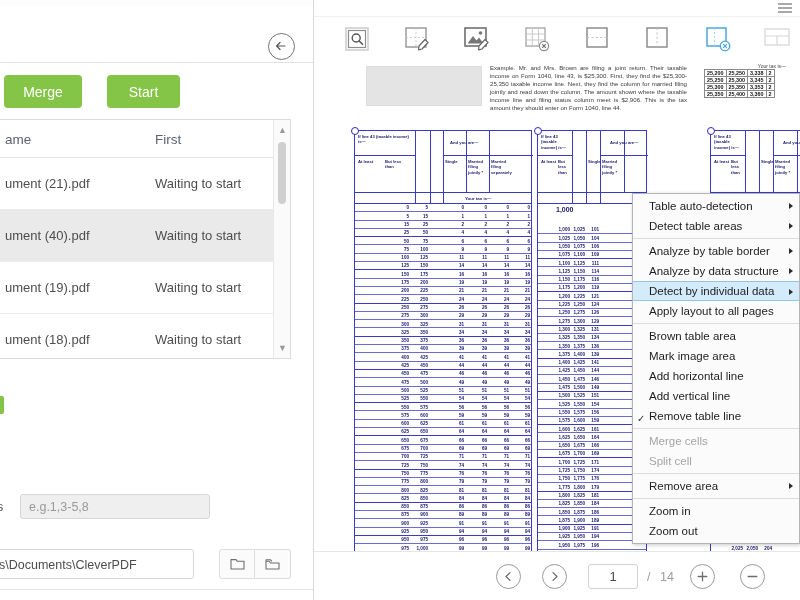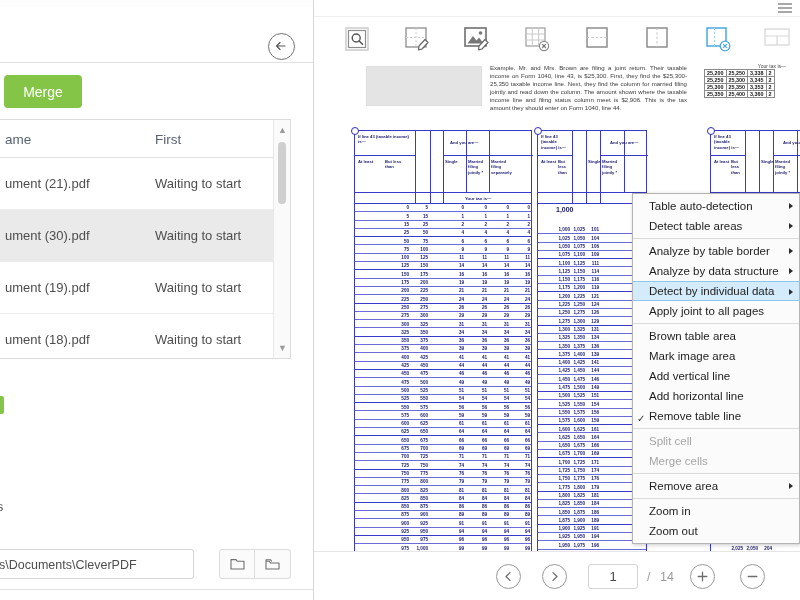--- a/index.html
+++ b/index.html
@@ -142,33 +142,34 @@
 
       <div class="back-btn">
         <svg width="14" height="14" viewBox="0 0 14 14">
           <path d="M11 7 H3 M6 3.5 L2.6 7 L6 10.5" stroke="#555" stroke-width="1.2" fill="none" stroke-linecap="round" stroke-linejoin="round"></path>
         </svg>
       </div>
     </div>
 
     <div class="lp-actions">
       <button class="btn-green btn-remove">Merge</button>
+      <button class="btn-green btn-start">Start</button>
     </div>
 
     <div class="filelist">
       <div class="fl-head">
         <div class="c-name">ame</div>
         <div class="c-status">First</div>
       </div>
       <div class="fl-row" style="top:38px;">
         <div class="f-name">ument (21).pdf</div>
         <div class="f-status">Waiting to start</div>
       </div>
       <div class="fl-row sel" style="top:90px;">
-        <div class="f-name">ument (30).pdf</div>
+        <div class="f-name">ument (40).pdf</div>
         <div class="f-status">Waiting to start</div>
       </div>
       <div class="fl-row" style="top:142px;">
         <div class="f-name">ument (19).pdf</div>
         <div class="f-status">Waiting to start</div>
       </div>
       <div class="fl-row" style="top:194px;border-bottom:none;">
         <div class="f-name">ument (18).pdf</div>
         <div class="f-status">Waiting to start</div>
       </div>
@@ -176,20 +177,23 @@
         <div class="arr up">▲</div>
         <div class="thumb"></div>
         <div class="arr dn">▼</div>
       </div>
     </div>
 
     <div class="lp-greenmark"></div>
 
     <div class="lp-pages">
       <div class="lbl">es</div>
+      <div class="inp">
+        <span>e.g.1,3-5,8</span>
+      </div>
     </div>
 
     <div class="lp-path">
       <div class="inp">
         <span>ws\Documents\CleverPDF</span>
       </div>
       <div class="fbtn fb1">
         <svg width="15" height="13" viewBox="0 0 15 13">
           <path d="M1 3.2 V11 H14 V3.2 H7.2 L6 1.6 H1 Z" fill="none" stroke="#6f6f6f" stroke-width="1.1" stroke-linejoin="round"></path>
         </svg>
@@ -1188,30 +1192,30 @@
 
   <div class="submenu-flyout"></div>
 
   <div class="ctxmenu" id="ctxmenu">
       <div class="mi"><span class="arrow"></span><span>Table auto-detection</span></div>
       <div class="mi"><span class="arrow"></span><span>Detect table areas</span></div>
       <div class="msep"></div>
       <div class="mi"><span class="arrow"></span><span>Analyze by table border</span></div>
       <div class="mi"><span class="arrow"></span><span>Analyze by data structure</span></div>
       <div class="mi hl"><span class="arrow"></span><span>Detect by individual data</span></div>
-      <div class="mi"><span>Apply joint to all pages</span></div>
+      <div class="mi"><span>Apply layout to all pages</span></div>
       <div class="msep"></div>
       <div class="mi"><span>Brown table area</span></div>
       <div class="mi"><span>Mark image area</span></div>
+      <div class="mi"><span>Add horizontal line</span></div>
       <div class="mi"><span>Add vertical line</span></div>
-      <div class="mi"><span>Add horizontal line</span></div>
       <div class="mi"><span class="check">✓</span><span>Remove table line</span></div>
       <div class="msep"></div>
+      <div class="mi dim"><span>Merge cells</span></div>
       <div class="mi dim"><span>Split cell</span></div>
-      <div class="mi dim"><span>Merge cells</span></div>
       <div class="msep"></div>
       <div class="mi"><span class="arrow"></span><span>Remove area</span></div>
       <div class="msep"></div>
       <div class="mi"><span>Zoom in</span></div>
       <div class="mi"><span>Zoom out</span></div>
     </div>
 
 </div>
 
 </body></html>

